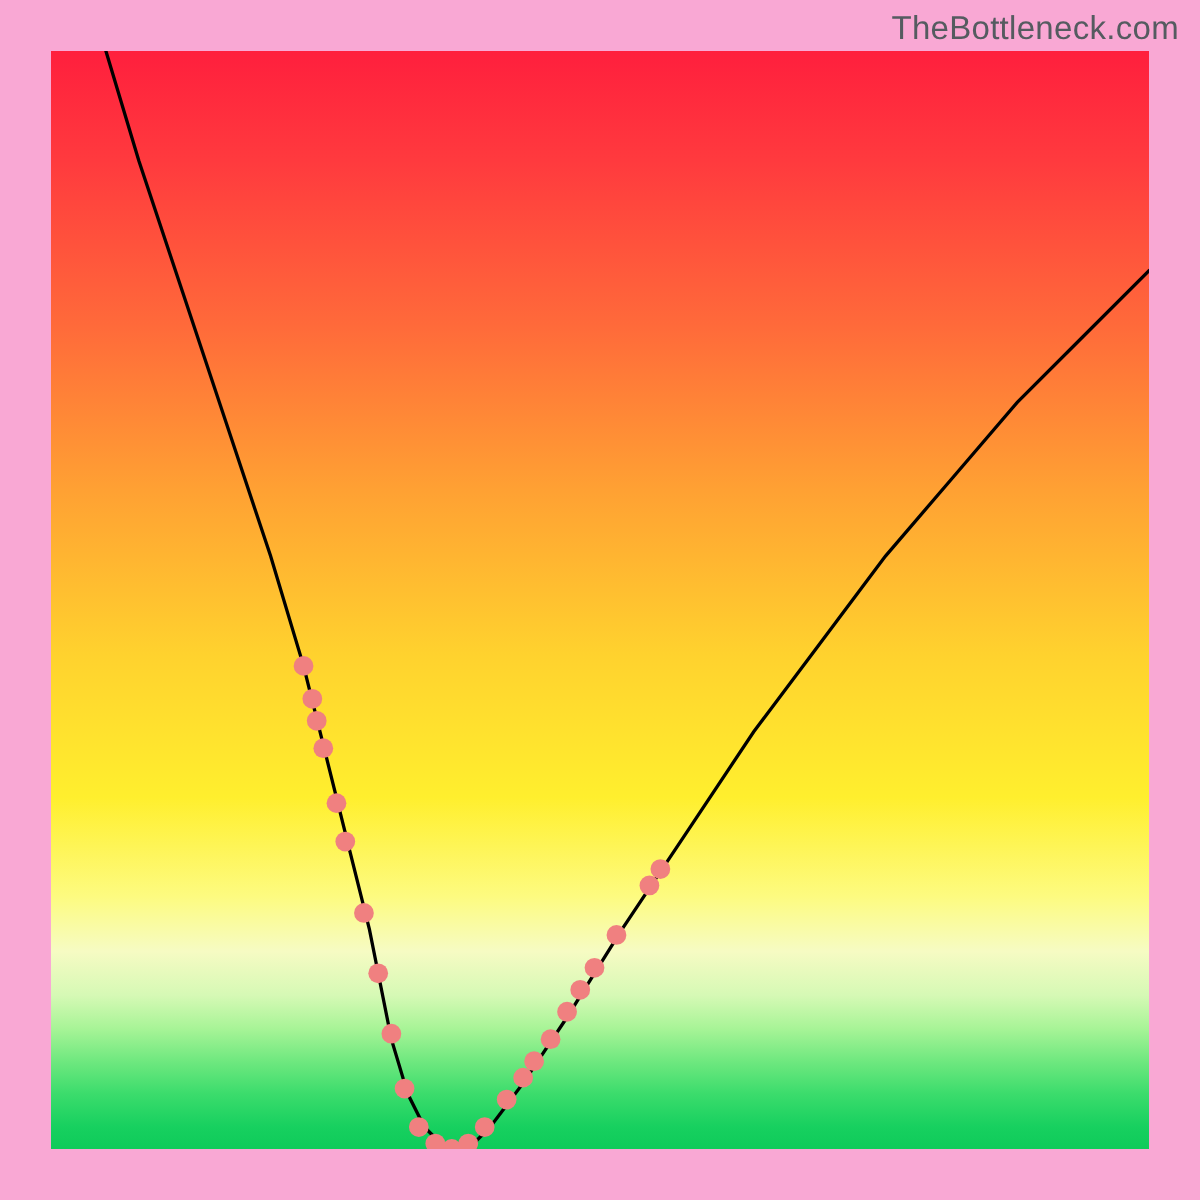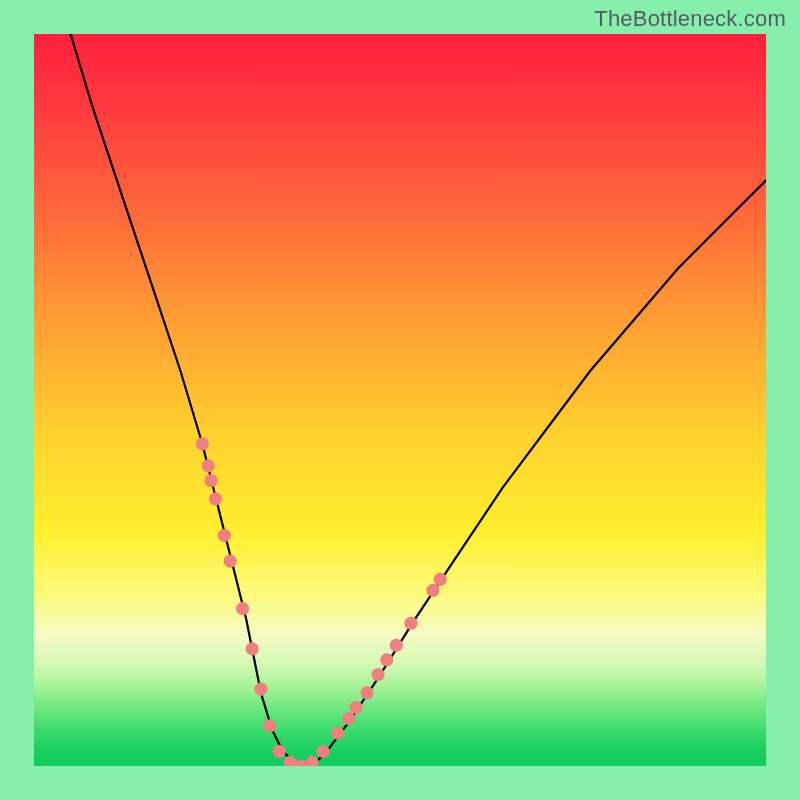--- a/index.html
+++ b/index.html
@@ -8,21 +8,21 @@
     width: 800px;
     height: 800px;
     overflow: hidden;
     font-family: Arial, Helvetica, sans-serif;
     background: #000;
   }
   .frame {
     position: relative;
     width: 800px;
     height: 800px;
-    background: #86efac;
+    background: #f9a8d4;
   }
   .plot-area {
     position: absolute;
     left: 34px;
     top: 34px;
     width: 732px;
     height: 732px;
     
     background: linear-gradient(
       to bottom,

